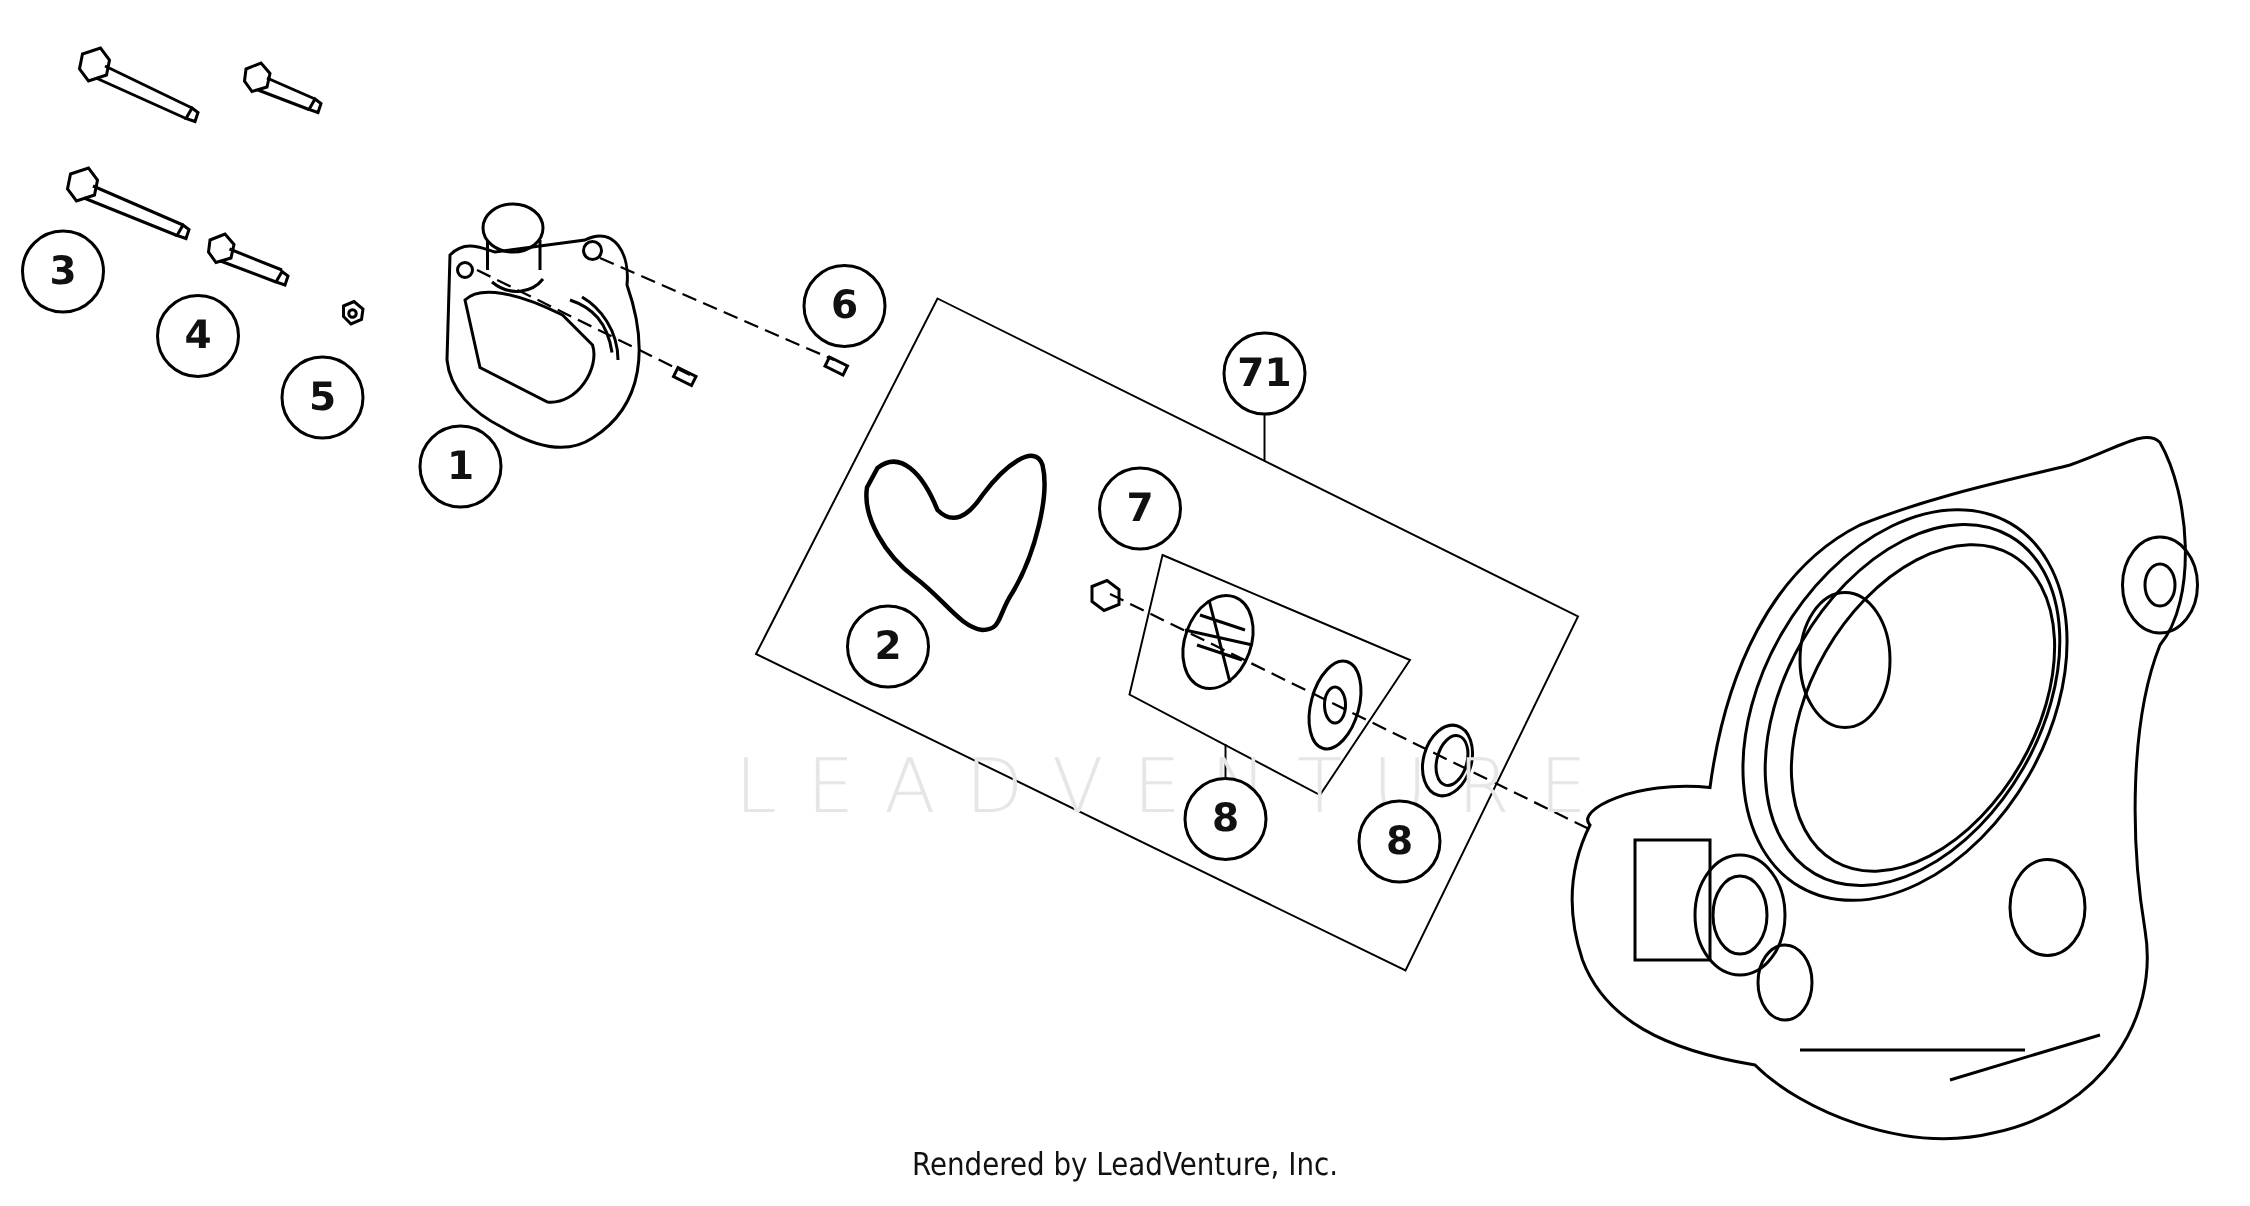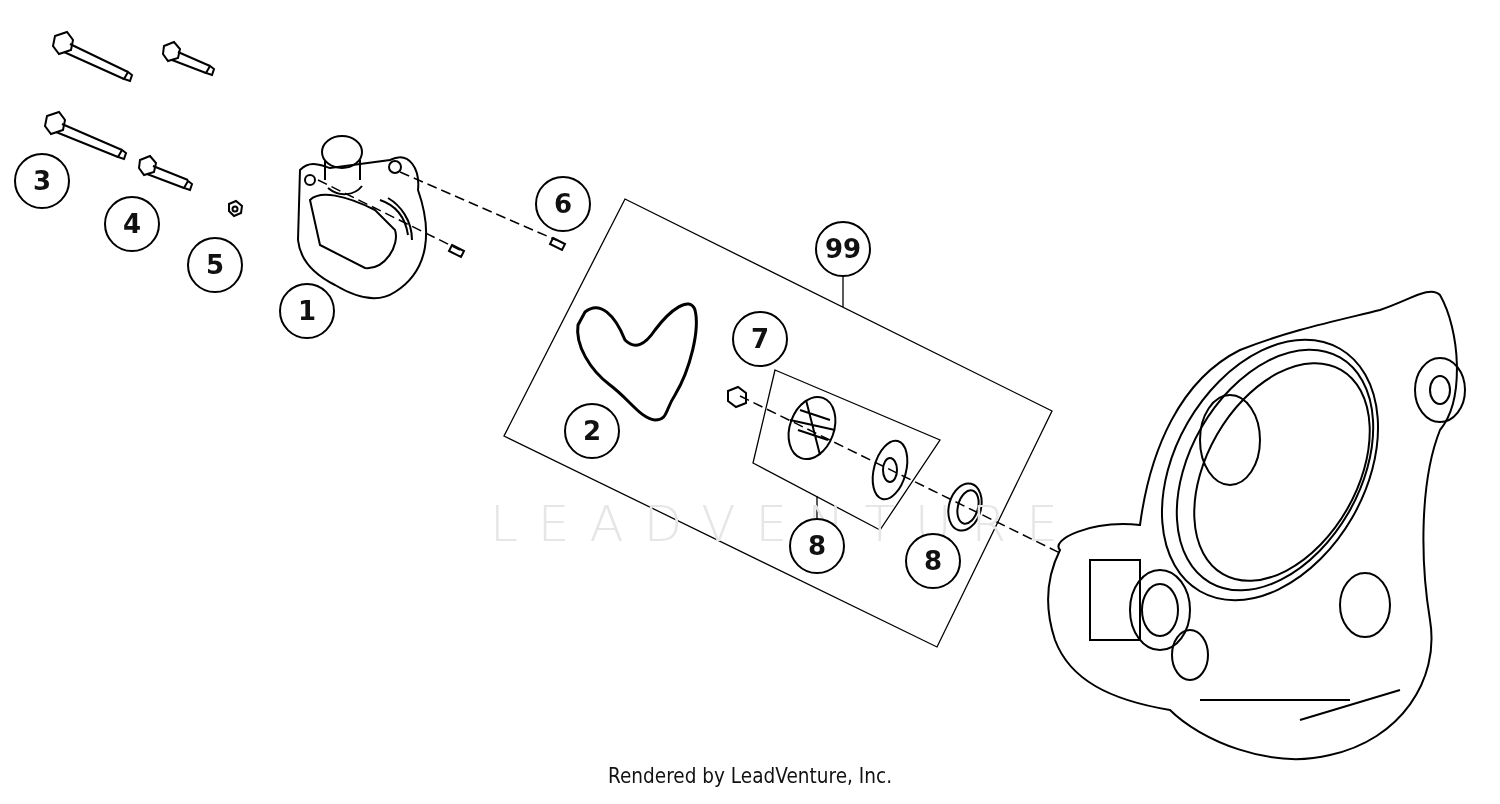--- a/index.html
+++ b/index.html
@@ -105,19 +105,19 @@
   </g>
 </svg>
 
 <div class="watermark">LEADVENTURE</div>
 
 <div class="callout" style="left:14px;top:153px;width:56px;height:56px;">3</div>
 <div class="callout" style="left:104px;top:196px;width:56px;height:56px;">4</div>
 <div class="callout" style="left:187px;top:237px;width:56px;height:56px;">5</div>
 <div class="callout" style="left:279px;top:283px;width:56px;height:56px;">1</div>
 <div class="callout" style="left:535px;top:176px;width:56px;height:56px;">6</div>
-<div class="callout" style="left:815px;top:221px;width:56px;height:56px;">99</div>
+<div class="callout" style="left:815px;top:221px;width:56px;height:56px;">71</div>
 <div class="callout" style="left:732px;top:311px;width:56px;height:56px;">7</div>
 <div class="callout" style="left:564px;top:403px;width:56px;height:56px;">2</div>
 <div class="callout" style="left:789px;top:518px;width:56px;height:56px;">8</div>
 <div class="callout" style="left:905px;top:533px;width:56px;height:56px;">8</div>
 
 <div class="footer">Rendered by LeadVenture, Inc.</div>
 
 </body></html>

